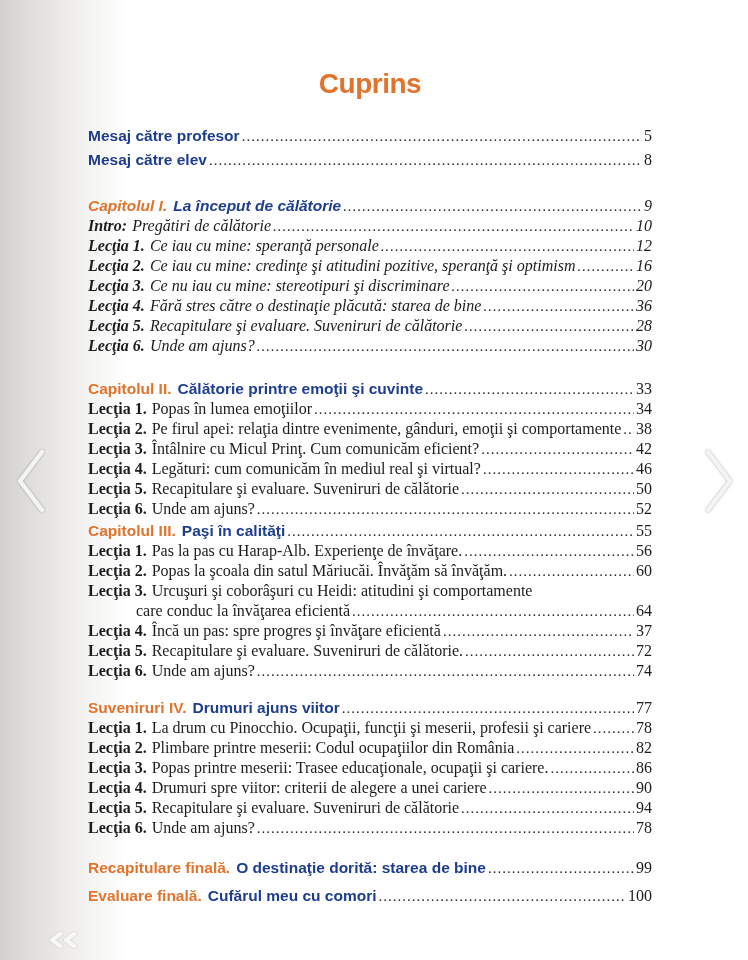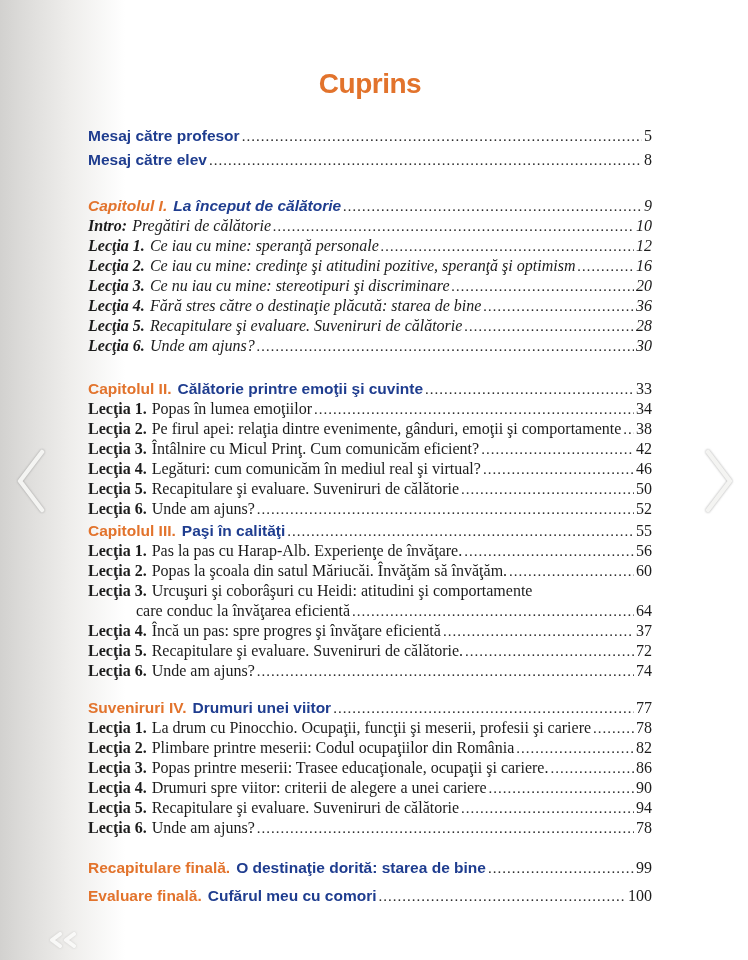--- a/index.html
+++ b/index.html
@@ -235,21 +235,21 @@
         <div class="row serif-row">
           <span class="pre">Lecţia 6.</span>
           <span class="txt">Unde am ajuns?</span>
           <span class="leader"></span>
           <span class="pg">74</span>
         </div>
       </div>
       <div class="block block-4">
         <div class="row sans-row">
           <span class="orange-part">Suveniruri IV.</span>
-          <span class="blue-part">Drumuri unei viitor</span>
+          <span class="blue-part">Drumuri ajuns viitor</span>
           <span class="leader"></span>
           <span class="pg">77</span>
         </div>
         <div class="row serif-row">
           <span class="pre">Lecţia 1.</span>
           <span class="txt">La drum cu Pinocchio. Ocupaţii, funcţii şi meserii, profesii şi cariere</span>
           <span class="leader"></span>
           <span class="pg">78</span>
         </div>
         <div class="row serif-row">

